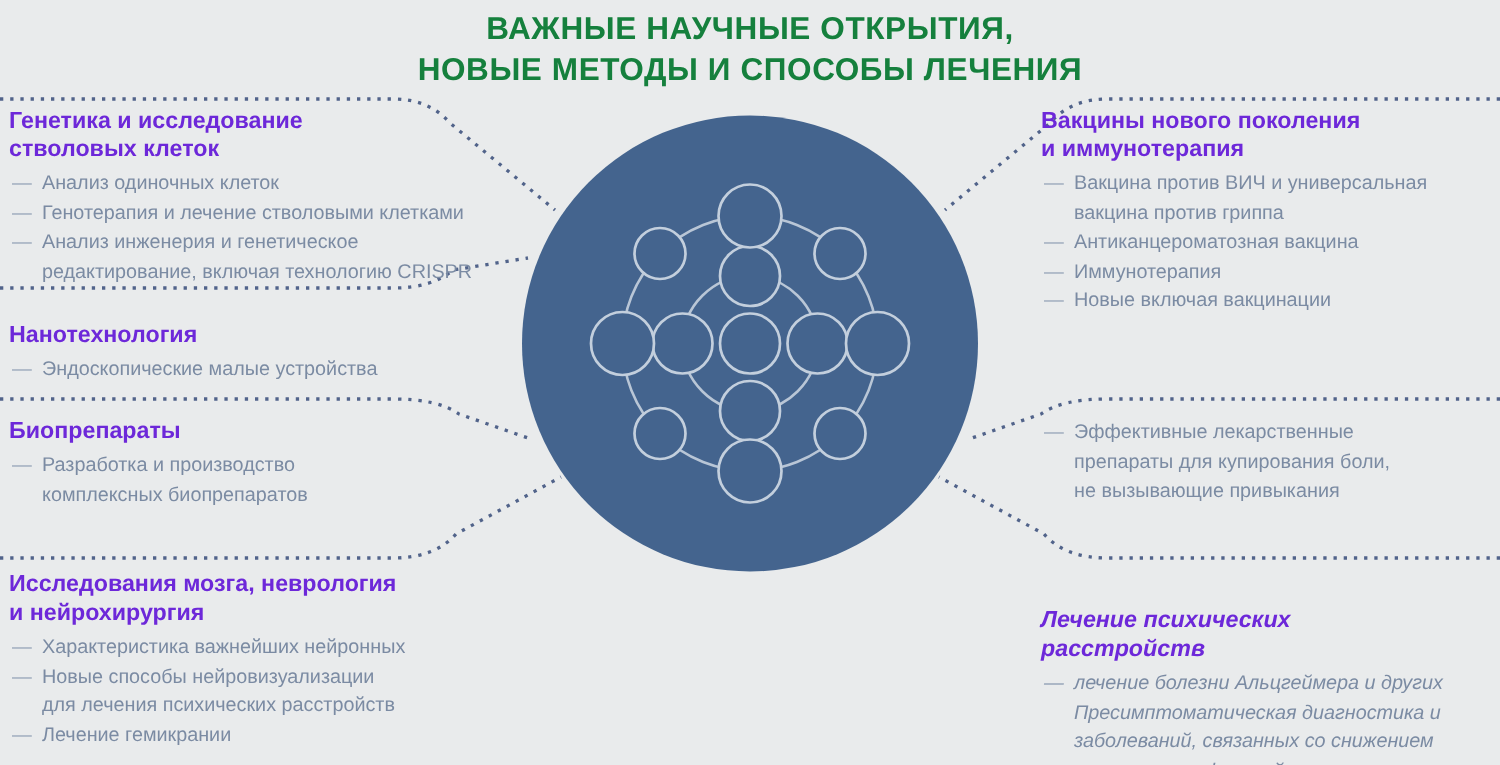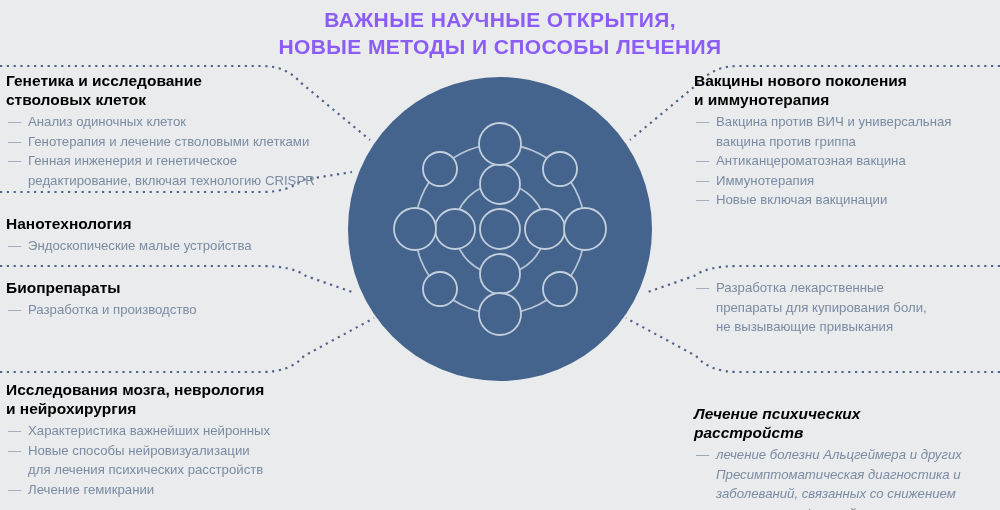--- a/index.html
+++ b/index.html
@@ -20,21 +20,21 @@
   #title {
     position: absolute;
     left: 0;
     top: 6px;
     width: 1000px;
     text-align: center;
     font-size: 21px;
     font-weight: bold;
     line-height: 27px;
     letter-spacing: 0.4px;
-    color: #8b5cf6;
+    color: #15803d;
     z-index: 6;
   }
   #title .tline { display: block; }
 
   
   #deco {
     position: absolute;
     left: 0; top: 0;
     width: 1000px; height: 510px;
     z-index: 1;
@@ -66,21 +66,21 @@
   .col.left  { left: 6px;  width: 330px; text-align: left; }
   .col.right { right: 6px; width: 300px; text-align: left; }
 
   .blk { margin: 0 0 0 0; }
 
   .blk h3 {
     margin: 0 0 3px 0;
     font-size: 15.5px;
     font-weight: bold;
     line-height: 19px;
-    color: #000000;
+    color: #6d28d9;
   }
   .blk h3 .hl { display: block; }
 
   .blk ul {
     margin: 0;
     padding: 0;
     list-style: none;
   }
   .blk li {
     position: relative;
@@ -176,21 +176,21 @@
         </li>
         <li>
           <span class="dash">—</span>
           <span class="ltext">
             <span class="cont">Генотерапия и лечение стволовыми клетками</span>
           </span>
         </li>
         <li>
           <span class="dash">—</span>
           <span class="ltext">
-            <span class="cont">Генная инженерия и генетическое</span>
+            <span class="cont">Анализ инженерия и генетическое</span>
             <span class="cont">редактирование, включая технологию CRISPR</span>
           </span>
         </li>
       </ul>
     </div>
   </div>
 <div class="col left" style="top:214px;">
     <div class="blk">
       <h3>
         <span class="hl">Нанотехнология</span>
@@ -208,20 +208,21 @@
 <div class="col left" style="top:278px;">
     <div class="blk">
       <h3>
         <span class="hl">Биопрепараты</span>
       </h3>
       <ul>
         <li>
           <span class="dash">—</span>
           <span class="ltext">
             <span class="cont">Разработка и производство</span>
+            <span class="cont">комплексных биопрепаратов</span>
           </span>
         </li>
       </ul>
     </div>
   </div>
 <div class="col left" style="top:380px;">
     <div class="blk">
       <h3>
         <span class="hl">Исследования мозга, неврология</span>
         <span class="hl">и нейрохирургия</span>
@@ -284,21 +285,21 @@
         </li>
       </ul>
     </div>
   </div>
 <div class="col right" style="top:278px;">
     <div class="blk">
       <ul>
         <li>
           <span class="dash">—</span>
           <span class="ltext">
-            <span class="cont">Разработка лекарственные</span>
+            <span class="cont">Эффективные лекарственные</span>
             <span class="cont">препараты для купирования боли,</span>
             <span class="cont">не вызывающие привыкания</span>
           </span>
         </li>
       </ul>
     </div>
   </div>
 <div class="col right" style="top:404px;font-style:italic;">
     <div class="blk">
       <h3>

